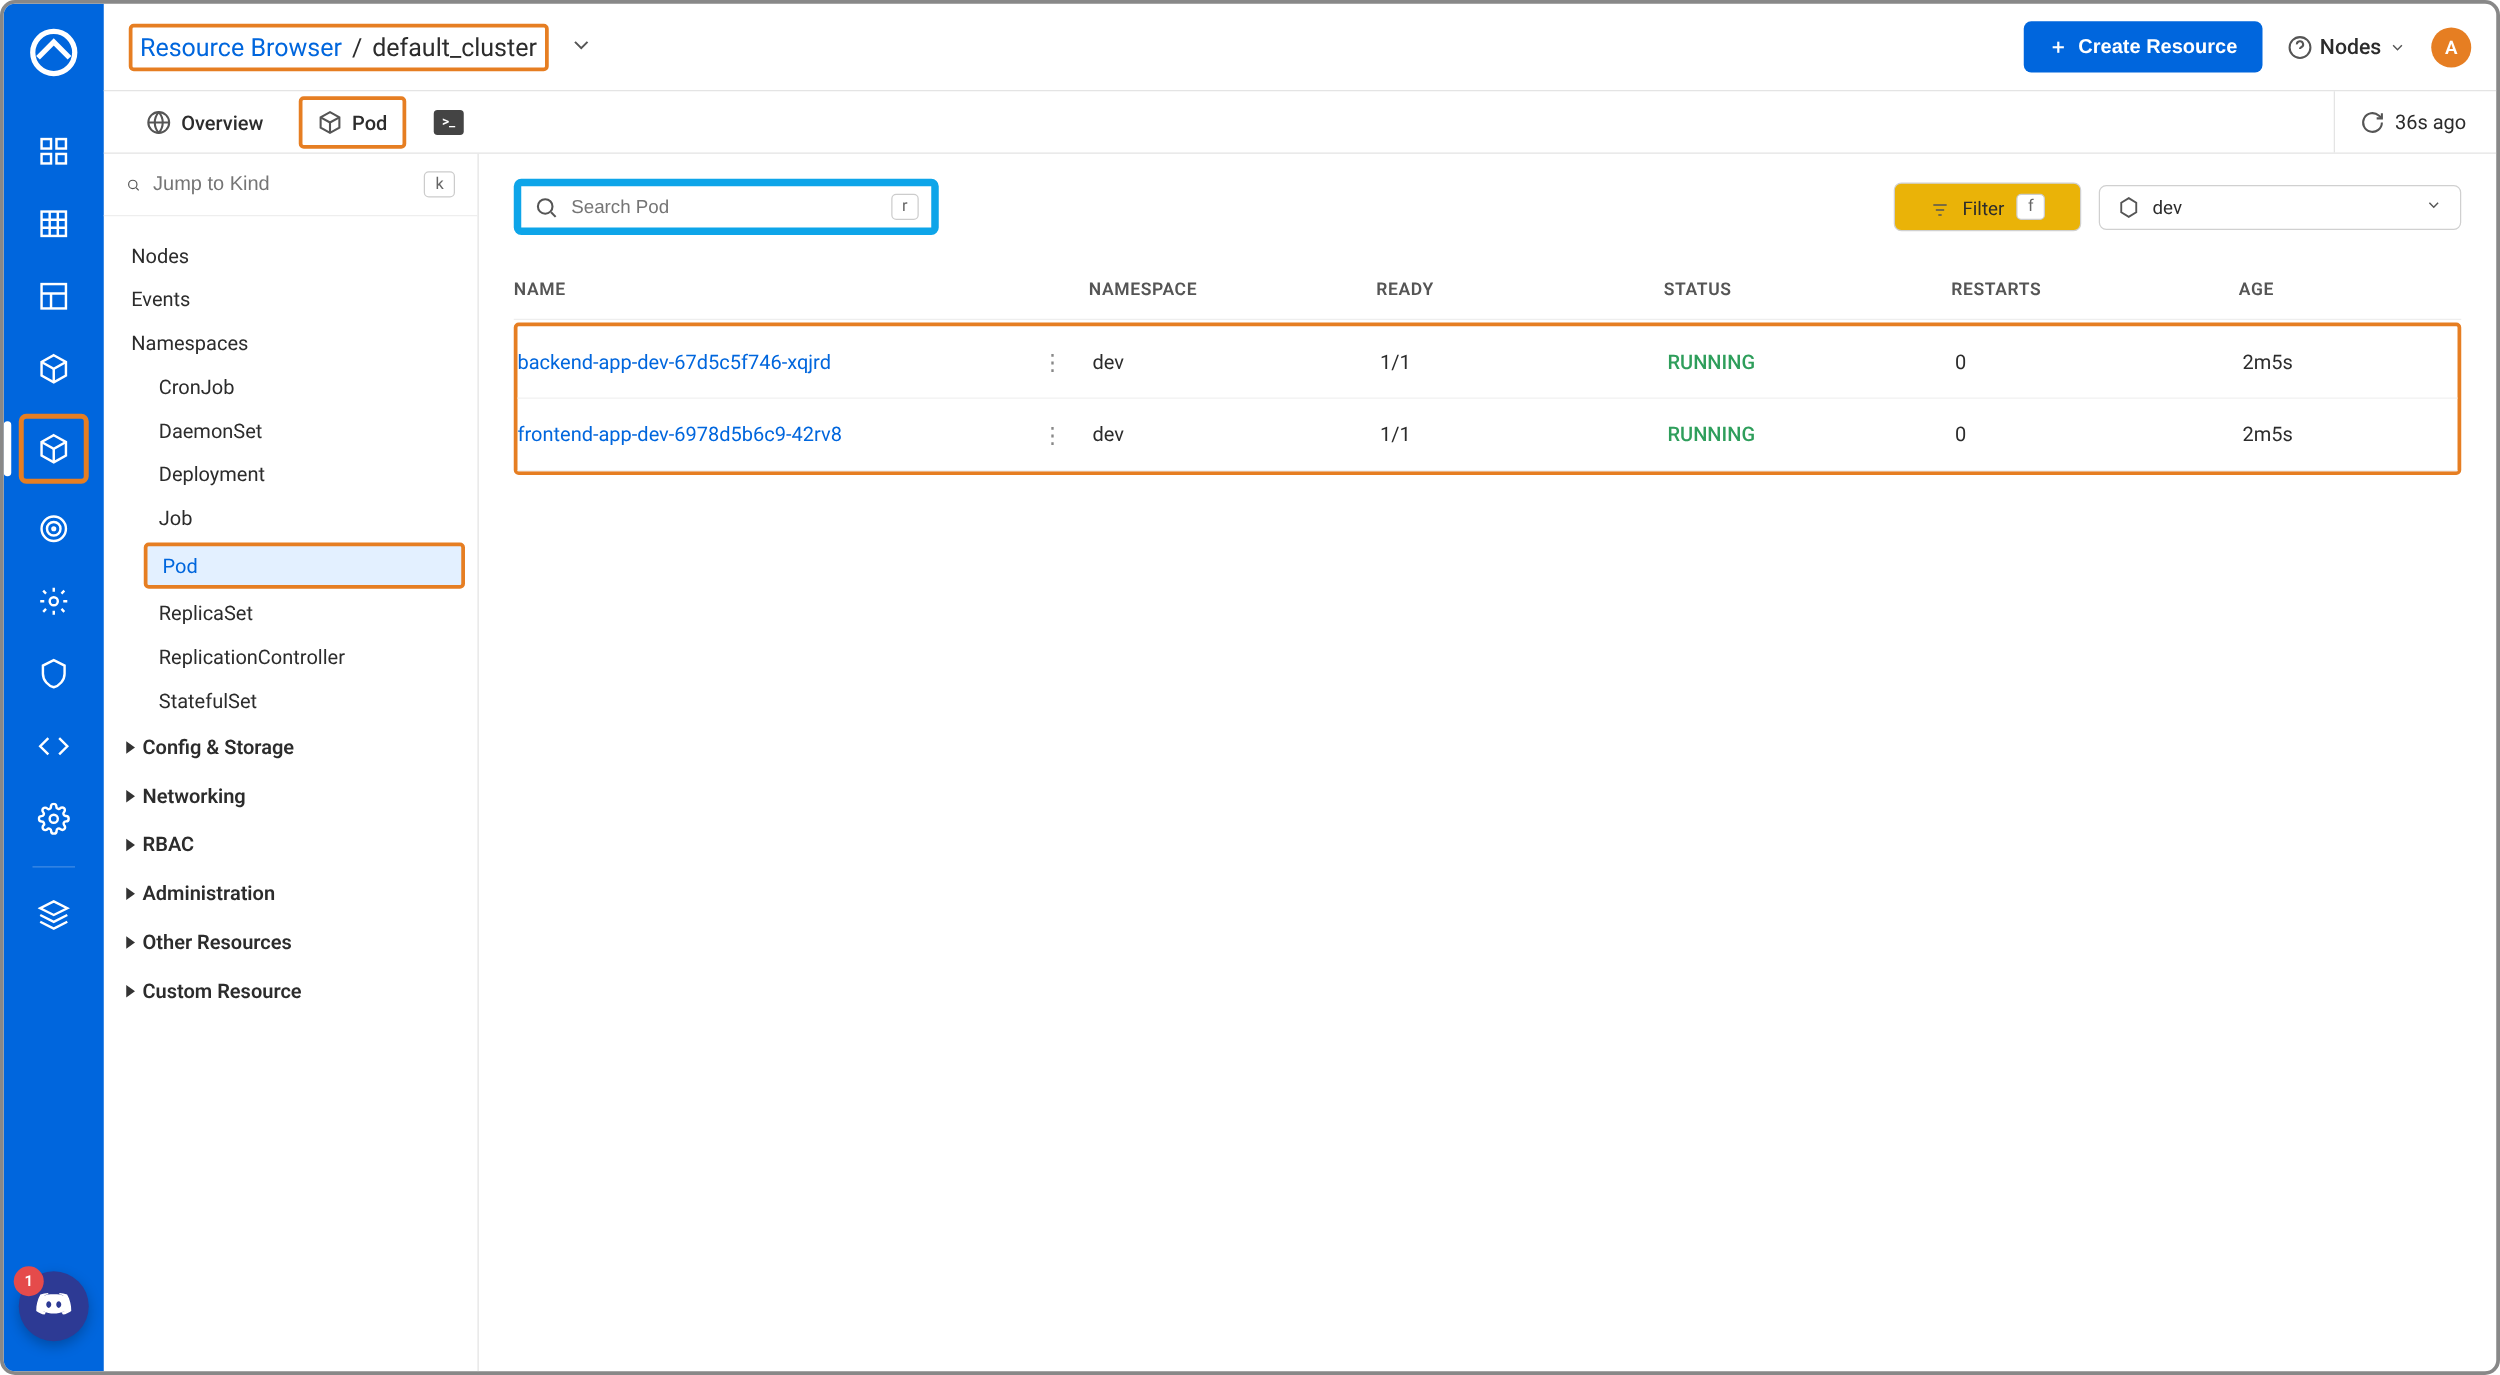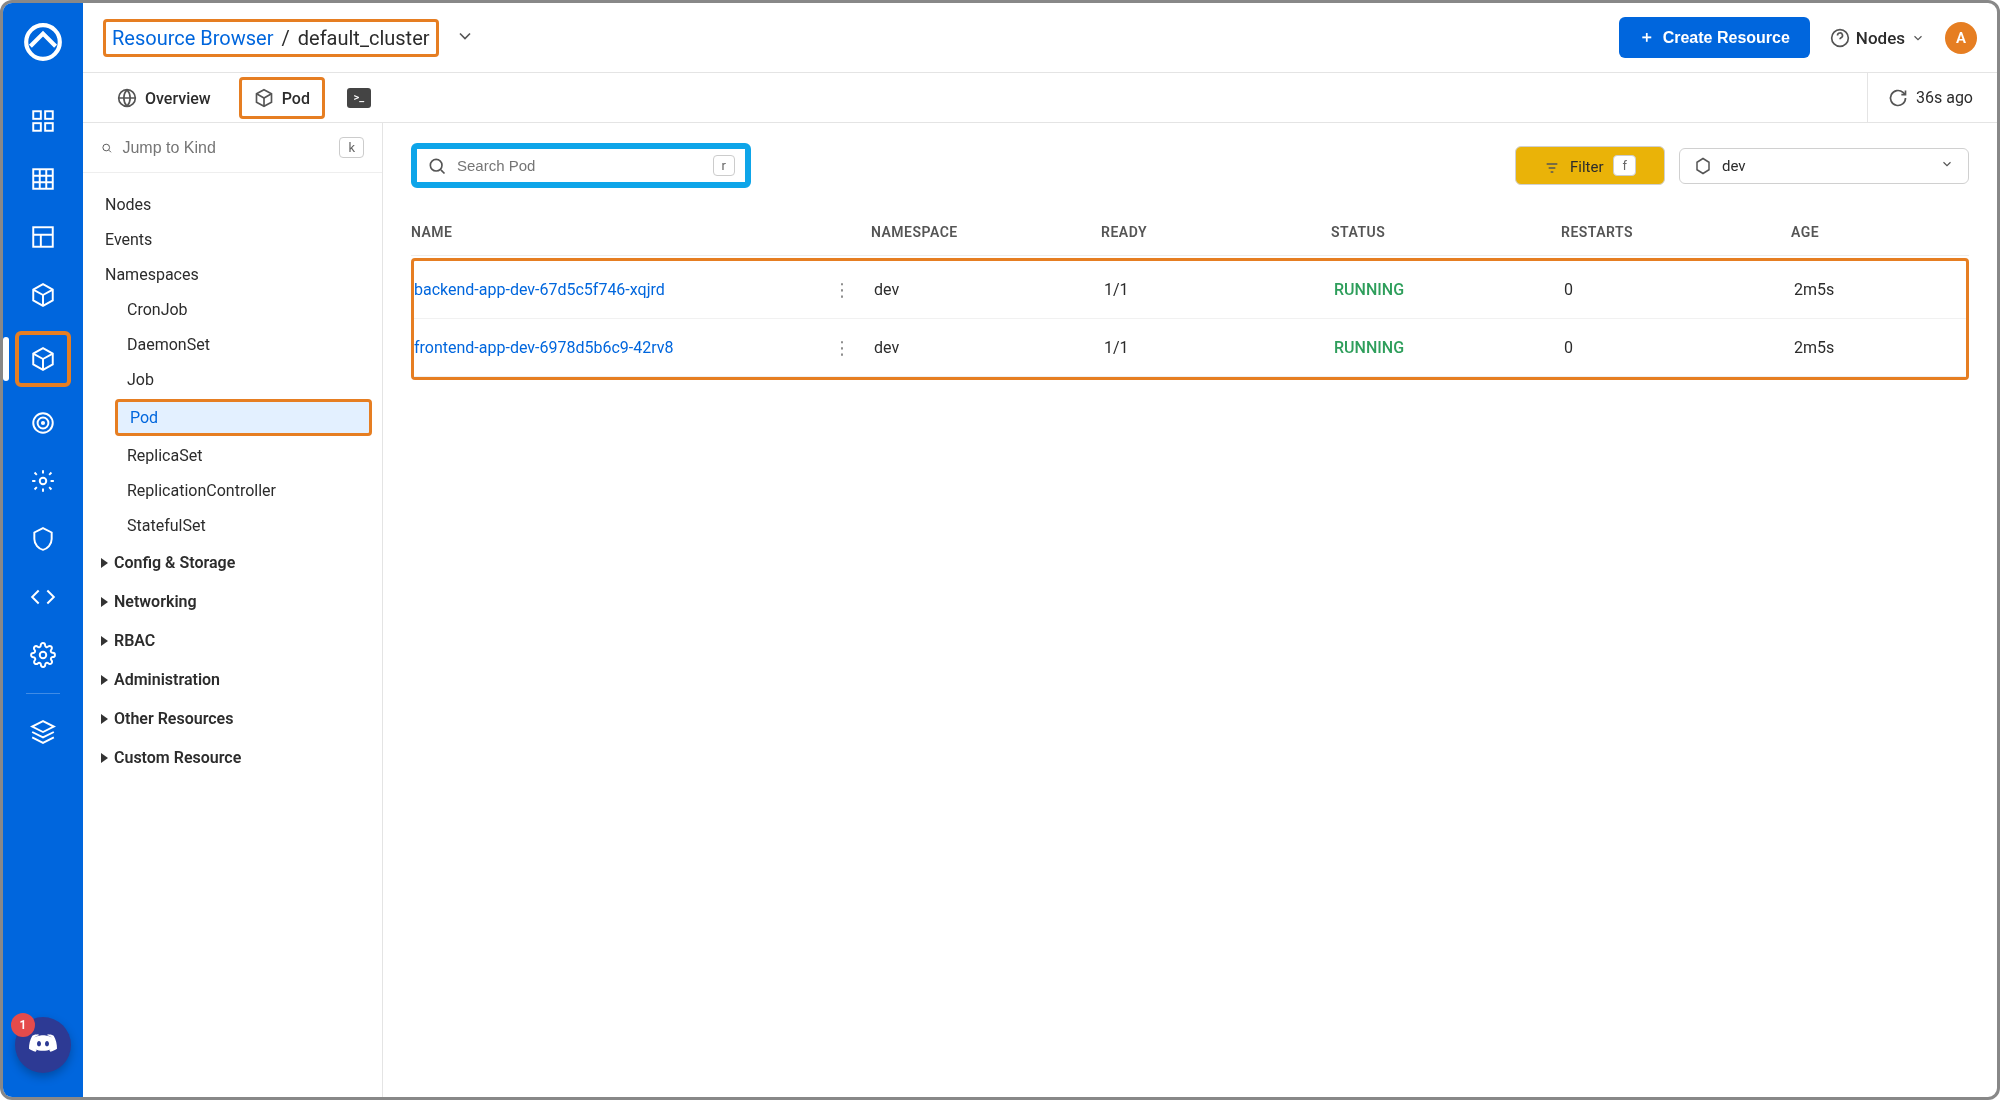--- a/index.html
+++ b/index.html
@@ -246,20 +246,21 @@
             </svg>
           <input placeholder="Jump to Kind" style="">
           <span class="kbd">k</span>
         </div>
         <div class="tree">
           <div class="node">Nodes</div>
           <div class="node">Events</div>
           <div class="node">Namespaces</div>
           <div class="child">CronJob</div>
           <div class="child">DaemonSet</div>
+          <div class="child">Deployment</div>
           <div class="child">Job</div>
           <div class="child selected orange-box">Pod</div>
           <div class="child">ReplicaSet</div>
           <div class="child">ReplicationController</div>
           <div class="child">StatefulSet</div>
           <div class="group">
               <span class="caret right"></span>
               <span>Config &amp; Storage</span>
             </div>
           <div class="group">

